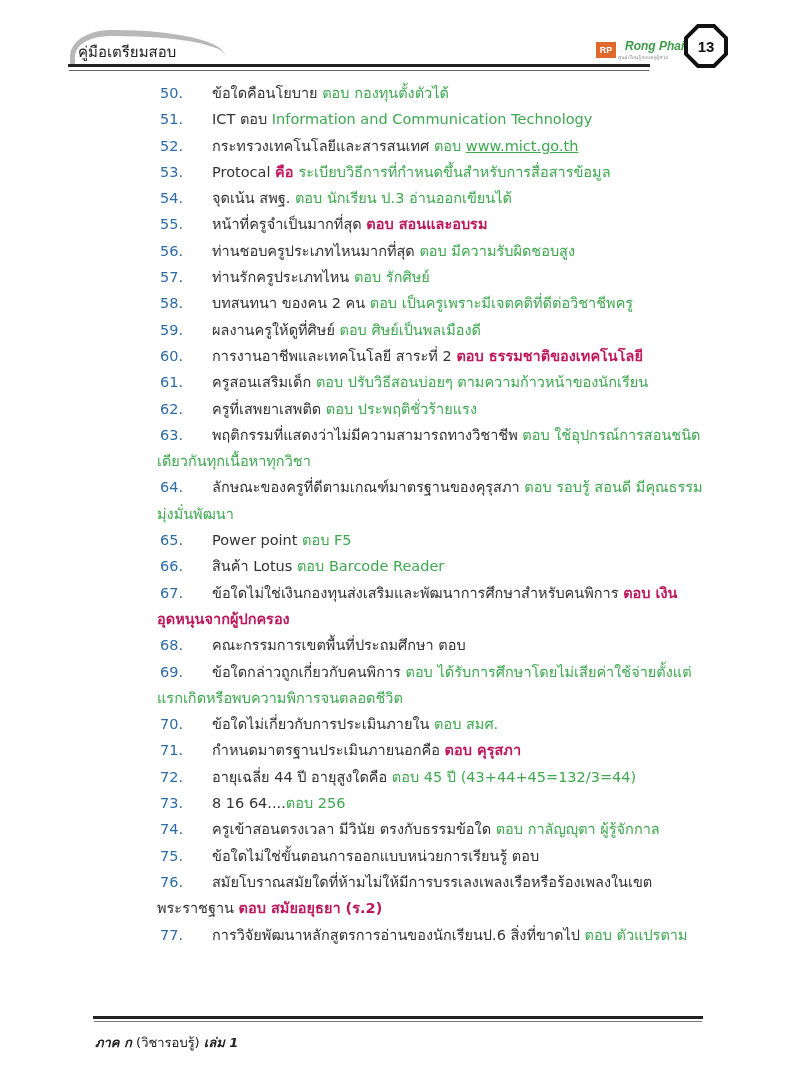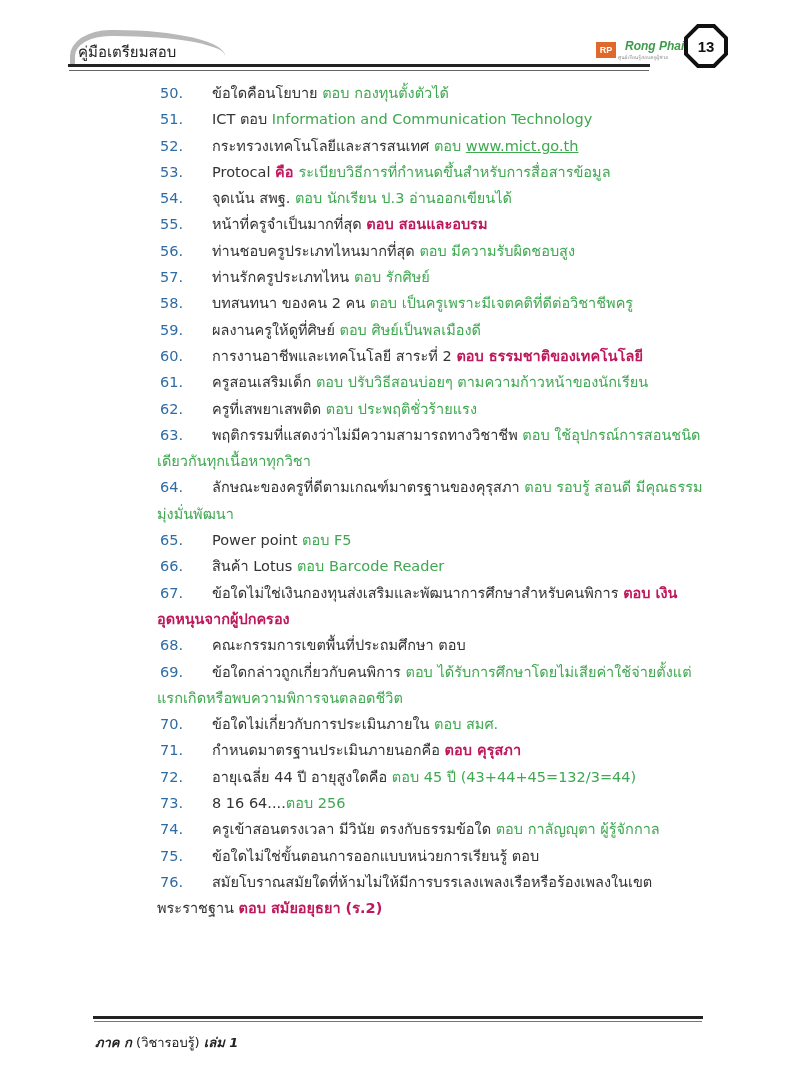--- a/index.html
+++ b/index.html
@@ -68,18 +68,19 @@
     <div class="q"><span class="num">69.</span><span>ข้อใดกล่าวถูกเกี่ยวกับคนพิการ </span><span class="ans-green">ตอบ </span><span class="ans-green">ได้รับการศึกษาโดยไม่เสียค่าใช้จ่ายตั้งแต่</span></div>
     <div class="q cont" style="margin-left: -3px;"><span class="ans-green">แรกเกิดหรือพบความพิการจนตลอดชีวิต</span></div>
     <div class="q"><span class="num">70.</span><span>ข้อใดไม่เกี่ยวกับการประเมินภายใน </span><span class="ans-green">ตอบ </span><span class="ans-green">สมศ.</span></div>
     <div class="q"><span class="num">71.</span><span>กำหนดมาตรฐานประเมินภายนอกคือ </span><span class="ans-red">ตอบ </span><span class="ans-red">คุรุสภา</span></div>
     <div class="q"><span class="num">72.</span><span>อายุเฉลี่ย 44 ปี อายุสูงใดคือ </span><span class="ans-green">ตอบ </span><span class="ans-green">45 ปี (43+44+45=132/3=44)</span></div>
     <div class="q"><span class="num">73.</span><span>8 16 64....</span><span class="ans-green">ตอบ </span><span class="ans-green">256</span></div>
     <div class="q"><span class="num">74.</span><span>ครูเข้าสอนตรงเวลา มีวินัย ตรงกับธรรมข้อใด </span><span class="ans-green">ตอบ </span><span class="ans-green">กาลัญญุตา ผู้รู้จักกาล</span></div>
     <div class="q"><span class="num">75.</span><span>ข้อใดไม่ใช่ขั้นตอนการออกแบบหน่วยการเรียนรู้ ตอบ</span></div>
     <div class="q"><span class="num">76.</span><span>สมัยโบราณสมัยใดที่ห้ามไม่ให้มีการบรรเลงเพลงเรือหรือร้องเพลงในเขต</span></div>
     <div class="q cont" style="margin-left: -3px;"><span>พระราชฐาน </span><span class="ans-red">ตอบ </span><span class="ans-red">สมัยอยุธยา (ร.2)</span></div>
+    <div class="q"><span class="num">77.</span><span>การวิจัยพัฒนาหลักสูตรการอ่านของนักเรียนป.6 สิ่งที่ขาดไป </span><span class="ans-green">ตอบ </span><span class="ans-green">ตัวแปรตาม</span></div>
   </div>
 
 <div class="footer-rule"></div>
 <div class="footer-text">
   <span class="it">ภาค ก</span><span> (วิชารอบรู้) </span><span class="it">เล่ม 1</span>
 </div>
 
 </body></html>

